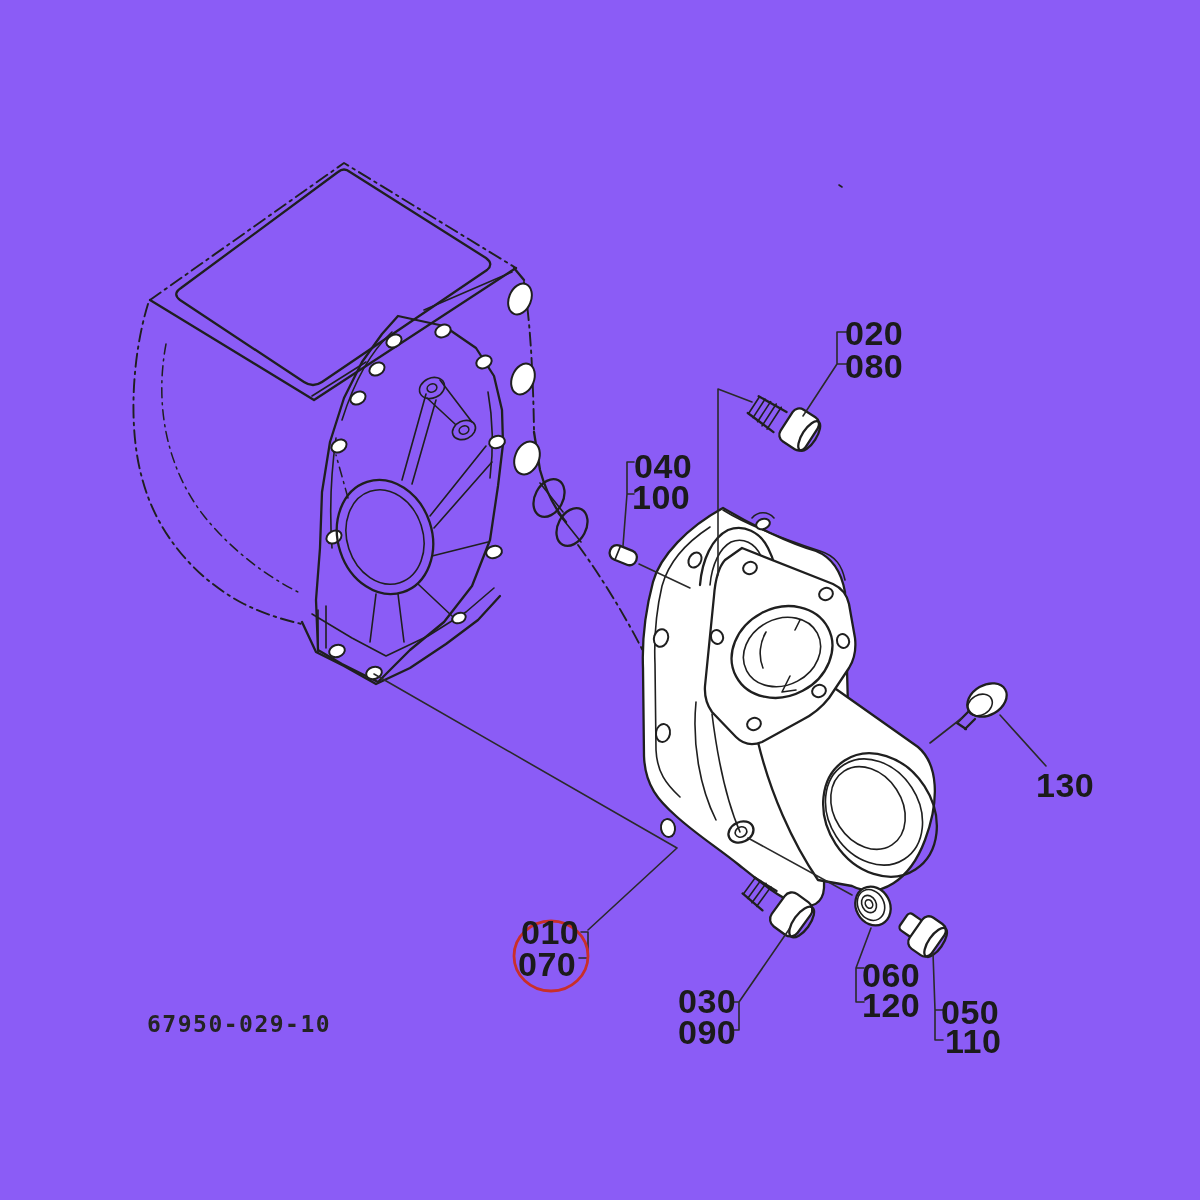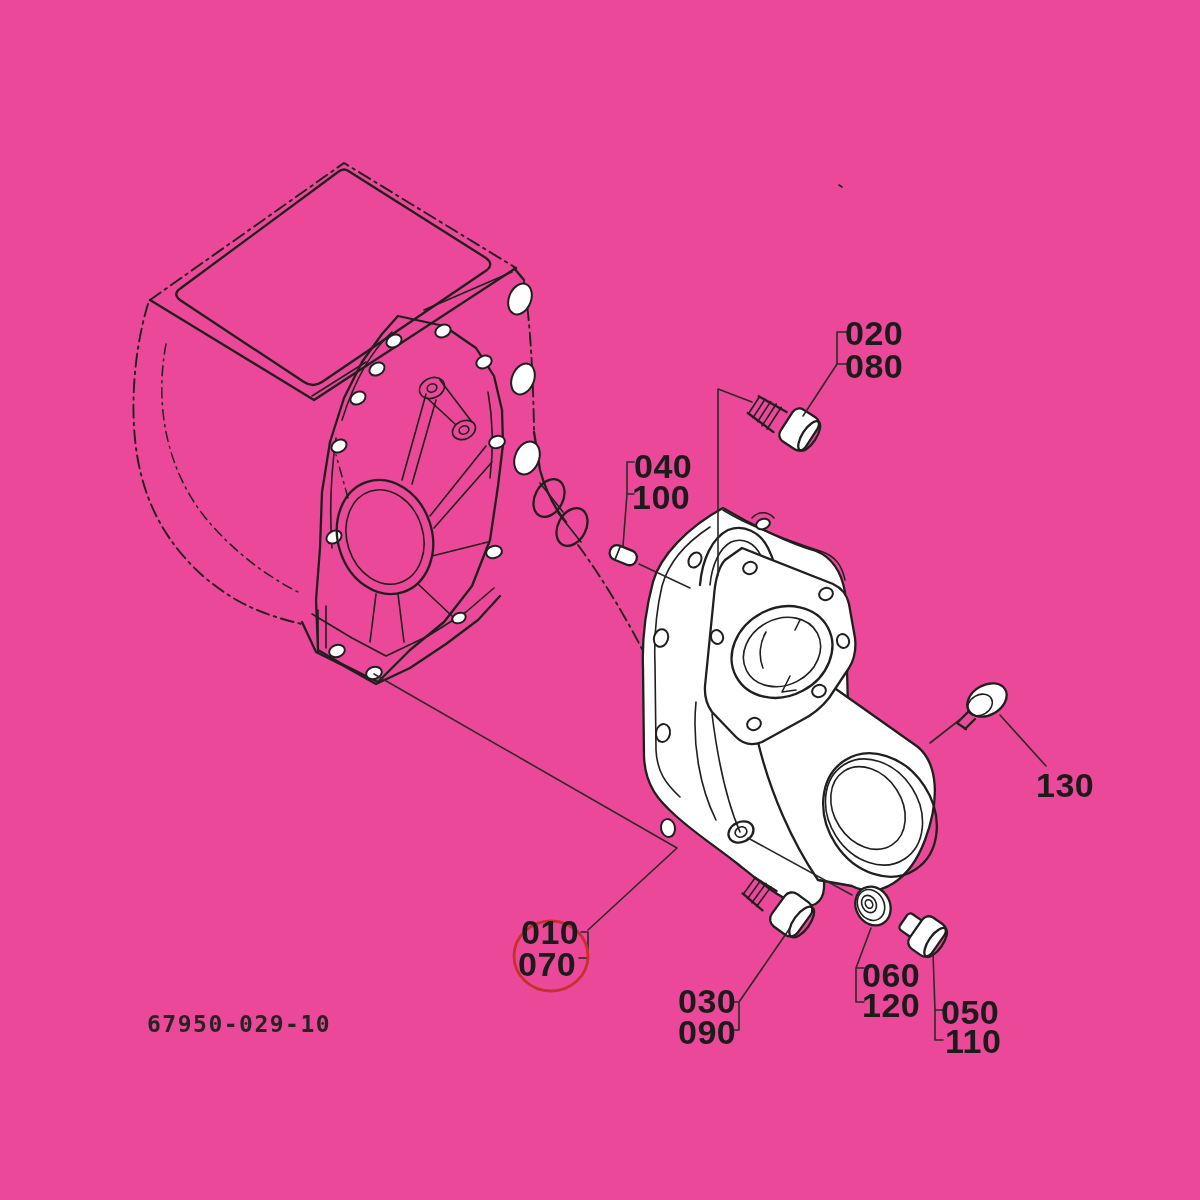--- a/index.html
+++ b/index.html
@@ -1,16 +1,16 @@
 <!DOCTYPE html>
 <html><head>
 <meta charset="utf-8">
 <style>
   html,body{margin:0;padding:0;background:#ffffff;}
-  .stage{position:relative;width:1200px;height:1200px;background:#ec4899;overflow:hidden;}
+  .stage{position:relative;width:1200px;height:1200px;background:#8b5cf6;overflow:hidden;}
   svg{position:absolute;left:0;top:0;}
   
   .s  {fill:none;stroke:#1f1f1f;stroke-width:2.3;stroke-linecap:round;stroke-linejoin:round;}
   .t  {fill:none;stroke:#1f1f1f;stroke-width:1.6;stroke-linecap:round;stroke-linejoin:round;}
   .ph {fill:none;stroke:#1f1f1f;stroke-width:1.9;stroke-linecap:round;stroke-linejoin:round;stroke-dasharray:13 5 2.5 5;}
   .ph2{fill:none;stroke:#1f1f1f;stroke-width:1.5;stroke-linecap:round;stroke-linejoin:round;stroke-dasharray:10 5 2 5;}
   .fw {fill:#ffffff;stroke:#1f1f1f;stroke-width:2.3;stroke-linejoin:round;}
   .ld {fill:none;stroke:#2a2a2a;stroke-width:1.6;stroke-linecap:round;stroke-linejoin:round;}
   .hole{fill:#ffffff;stroke:#1f1f1f;stroke-width:2;}
   .callout{font-family:"Liberation Sans",sans-serif;font-size:34px;font-weight:600;fill:#1b1b1b;letter-spacing:0.5px;}

